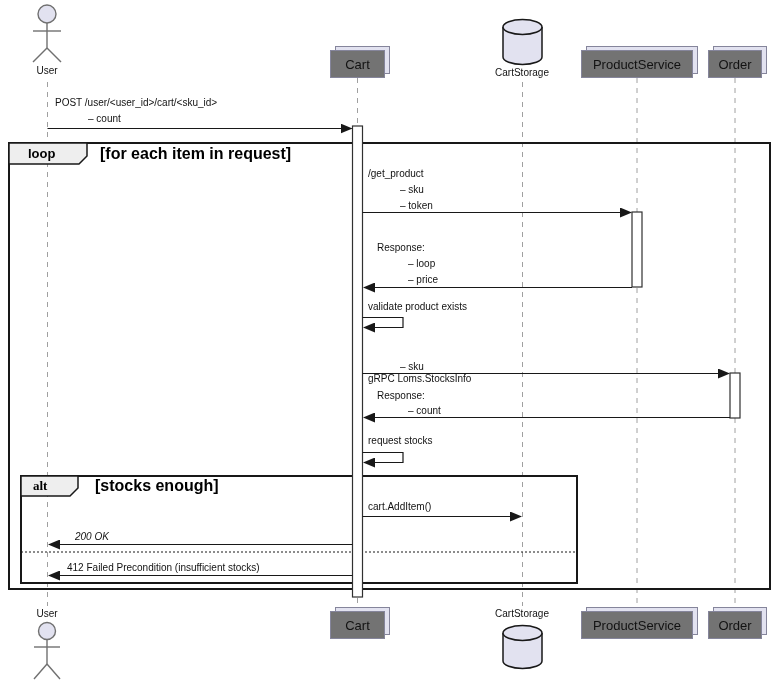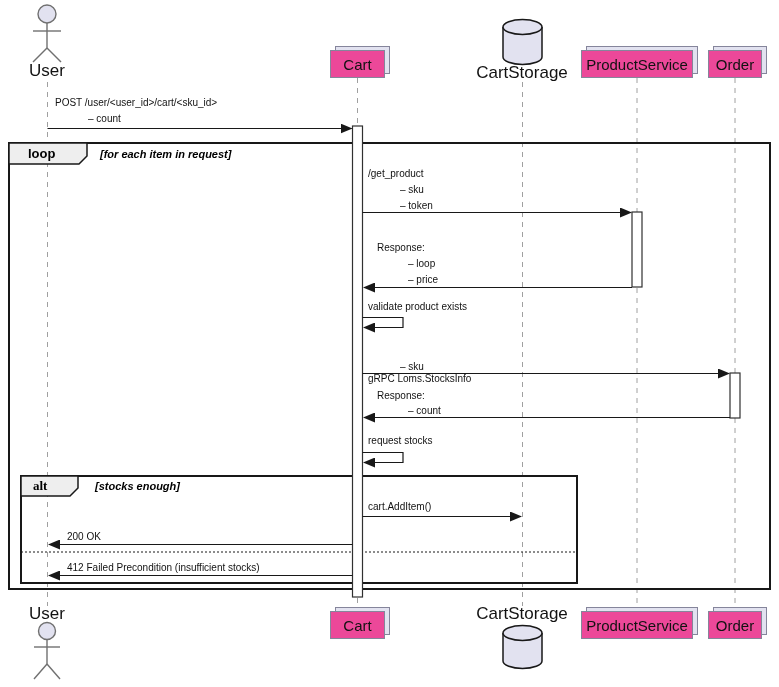--- a/index.html
+++ b/index.html
@@ -2,26 +2,26 @@
 <html><head>
 <meta charset="utf-8">
 <style>
   html,body{margin:0;padding:0;background:#fff;}
   #canvas{
     position:relative; width:779px; height:687px; background:#ffffff;
     font-family:"Liberation Sans", sans-serif; color:#111; overflow:hidden;
   }
   #shapes{position:absolute;left:0;top:0;width:779px;height:687px;}
   .txt{position:absolute; white-space:nowrap; font-size:10px; line-height:15px; color:#121212;}
-  .plabel{position:absolute; font-size:17px; line-height:16px; color:#121212; transform:translateX(-50%); white-space:nowrap;}
+  .plabel{position:absolute; font-size:10px; line-height:16px; color:#121212; transform:translateX(-50%); white-space:nowrap;}
   .pbox-back{position:absolute; background:#E2E2F0; border:1.3px solid #85859B; box-sizing:border-box;}
-  .pbox-front{position:absolute; background:#ec4899; border:1.3px solid #85859B; box-sizing:border-box;
-    display:flex; align-items:center; justify-content:center; font-size:15px; color:#121212; white-space:nowrap;}
+  .pbox-front{position:absolute; background:#737373; border:1.3px solid #85859B; box-sizing:border-box;
+    display:flex; align-items:center; justify-content:center; font-size:13px; color:#121212; white-space:nowrap;}
   .frag-op{position:absolute; font-weight:bold; font-size:13px; line-height:15px; color:#000;}
-  .frag-guard{position:absolute; font-weight:bold; font-size:11px; line-height:14px; color:#000;font-style:italic;}
+  .frag-guard{position:absolute; font-weight:bold; font-size:16px; line-height:14px; color:#000;}
 </style>
 </head>
 <body>
 
 <div id="canvas">
 
   <svg id="shapes" viewBox="0 0 779 687">
     <defs>
       <marker id="ah" viewBox="0 0 12 10" refX="11" refY="5" markerWidth="12" markerHeight="10" markerUnits="userSpaceOnUse" orient="auto">
         <path d="M0,0 L12,5 L0,10 z" fill="#181818"></path>
@@ -146,17 +146,17 @@
   <div class="txt" style="left:368px;top:343px;margin-top:28px;">gRPC Loms.StocksInfo</div>
   <div class="txt" style="left:400px;top:359px;">– sku</div>
 
   <div class="txt" style="left:377px;top:388px;">Response:</div>
   <div class="txt" style="left:408px;top:403px;">– count</div>
 
   <div class="txt" style="left:368px;top:433px;">request stocks</div>
 
   <div class="txt" style="left:368px;top:499px;">cart.AddItem()</div>
 
-  <div class="txt" style="left:67px;top:529px;">200 OK</div>
+  <div class="txt" style="left:75px;top:529px;font-style:italic;">200 OK</div>
 
   <div class="txt" style="left:67px;top:560px;">412 Failed Precondition (insufficient stocks)</div>
 
 </div>
 
 </body></html>

